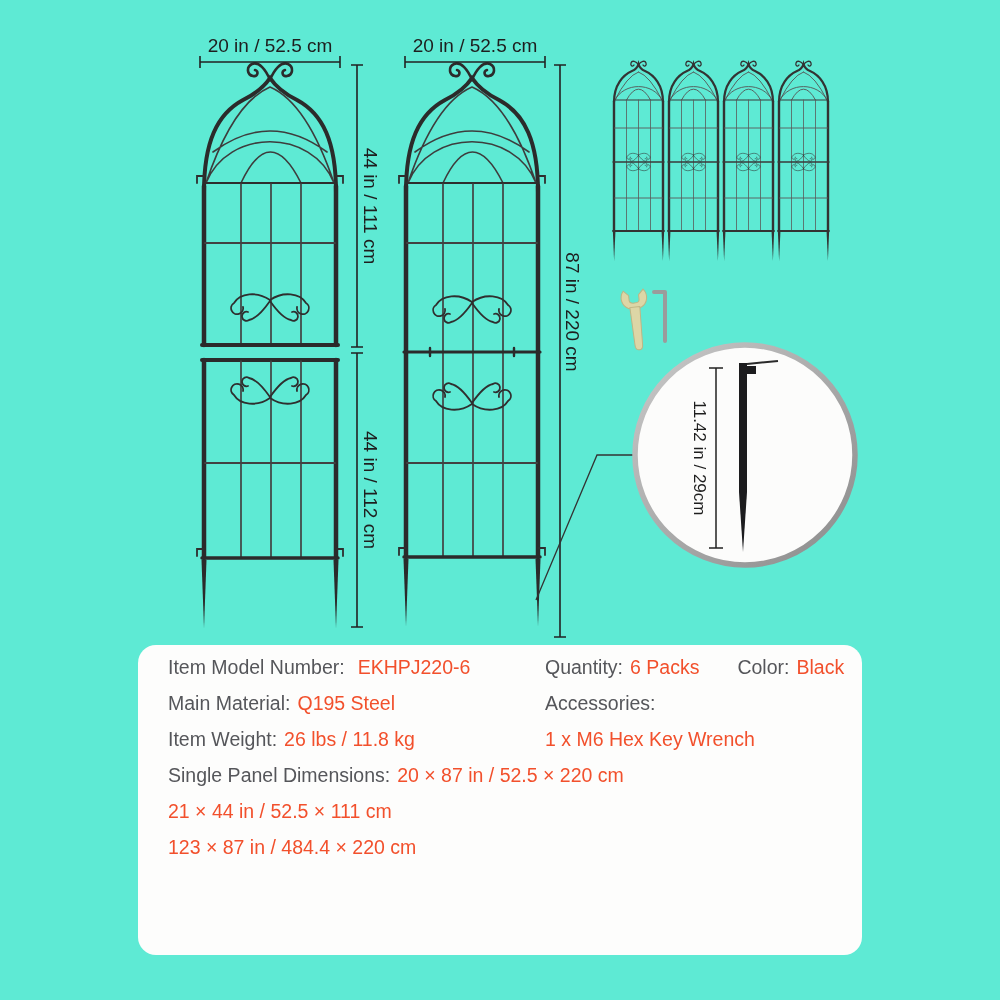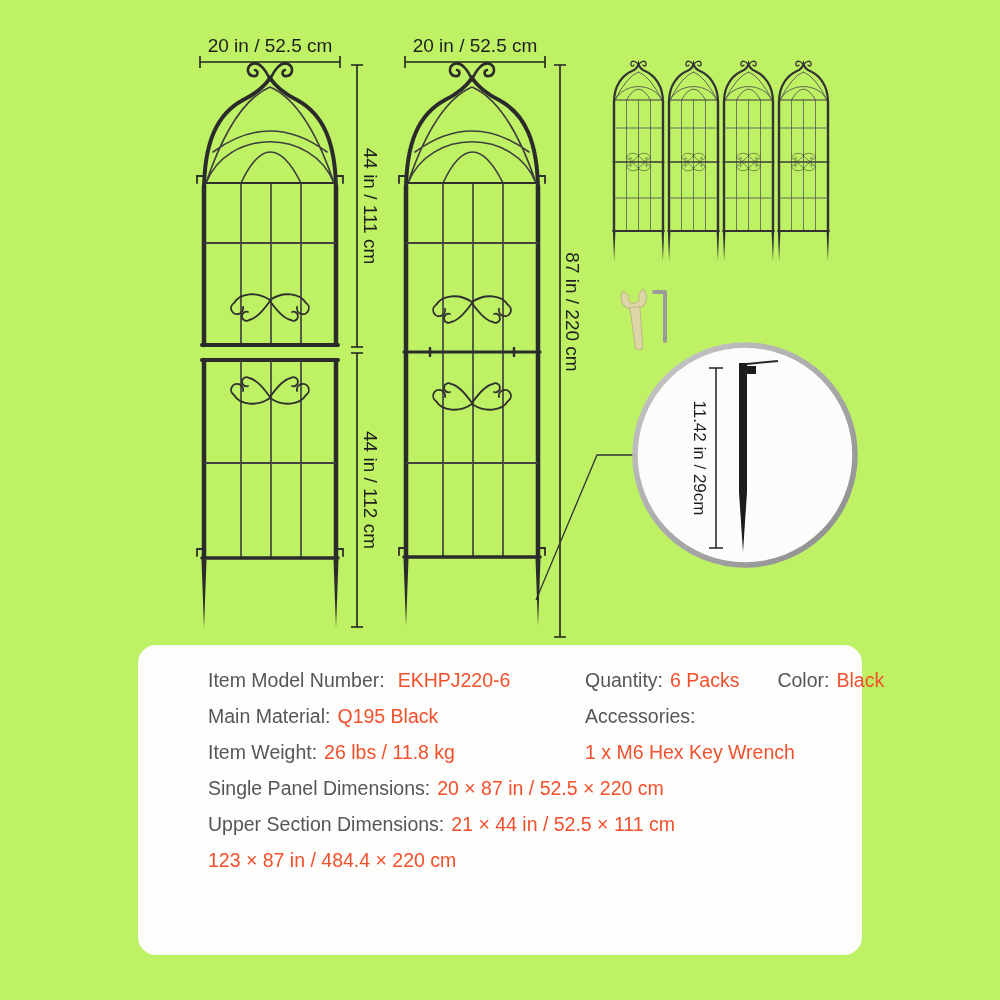--- a/index.html
+++ b/index.html
@@ -1,23 +1,23 @@
 <!DOCTYPE html>
 <html><head>
 <meta charset="utf-8">
 <style>
   html,body{margin:0;padding:0;background:#f4f4f2;}
   body{font-family:"Liberation Sans", sans-serif;}
-  .stage{position:relative;width:1000px;height:1000px;background:#bef264;overflow:hidden;}
+  .stage{position:relative;width:1000px;height:1000px;background:#5eead4;overflow:hidden;}
   svg{position:absolute;left:0;top:0;}
   svg text{font-family:"Liberation Sans", sans-serif;fill:#1e1e1e;font-size:19px;}
   svg text.small{font-size:17px;}
   .spec{position:absolute;left:138px;top:645px;width:724px;height:310px;background:#fdfdfc;
         border-radius:18px;padding:11px 30px;box-sizing:border-box;font-size:19.5px;color:#55565a;}
-  .row{display:flex;height:36px;align-items:flex-end;white-space:nowrap;margin-left:40px;}
+  .row{display:flex;height:36px;align-items:flex-start;white-space:nowrap;}
   .colA{flex:0 0 377px;display:flex;align-items:center;white-space:nowrap;}
   .colB{display:flex;align-items:center;white-space:nowrap;}
   .lbl{margin-right:7px;}
   .lbl-wide{margin-right:13px;}
   .val{color:#f2502c;font-weight:400;}
   .gap{width:38px;}
 </style>
 </head>
 <body>
 
@@ -148,41 +148,40 @@
       <span class="lbl">Quantity:</span>
       <span class="val">6 Packs</span>
       <span class="gap"></span>
       <span class="lbl">Color:</span>
       <span class="val">Black</span>
     </div>
   </div>
   <div class="row">
     <div class="colA">
       <span class="lbl">Main Material:</span>
-      <span class="val">Q195 Black</span>
+      <span class="val">Q195 Steel</span>
     </div>
     <div class="colB">
       <span>Accessories:</span>
     </div>
   </div>
   <div class="row">
     <div class="colA">
       <span class="lbl">Item Weight:</span>
       <span class="val">26 lbs / 11.8 kg</span>
     </div>
     <div class="colB">
       <span class="val">1 x M6 Hex Key Wrench</span>
     </div>
   </div>
   <div class="row">
     <span class="lbl">Single Panel Dimensions:</span>
     <span class="val">20 × 87 in / 52.5 × 220 cm</span>
   </div>
   <div class="row">
-    <span class="lbl">Upper Section Dimensions:</span>
     <span class="val">21 × 44 in / 52.5 × 111 cm</span>
   </div>
   <div class="row">
     <span class="val">123 × 87 in / 484.4 × 220 cm</span>
   </div>
 </div>
 
 </div>
 
 </body></html>

